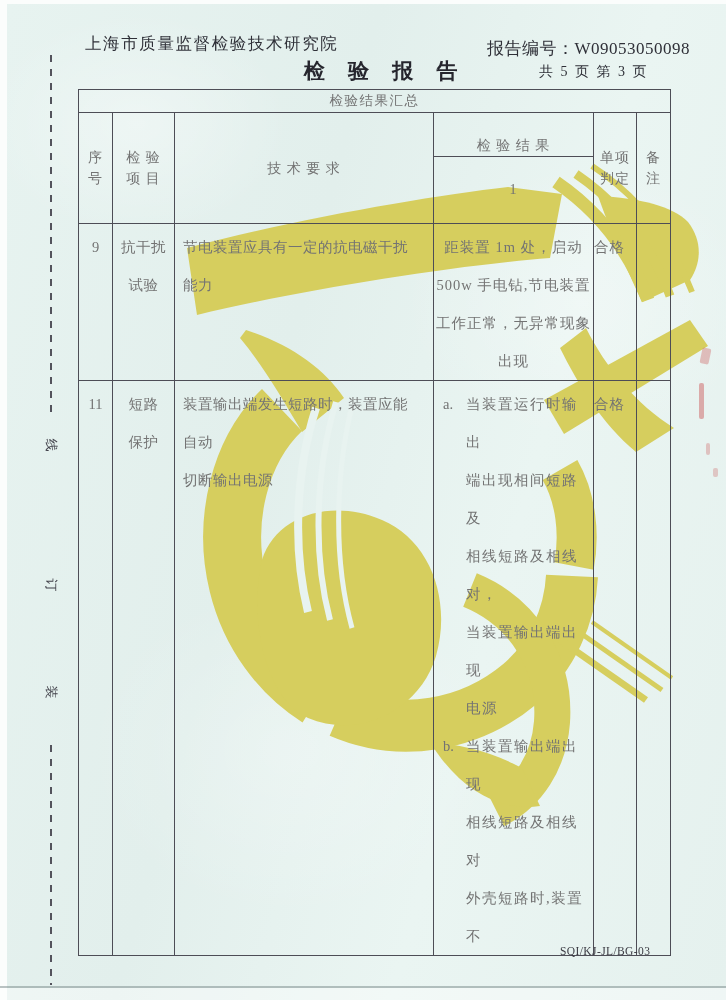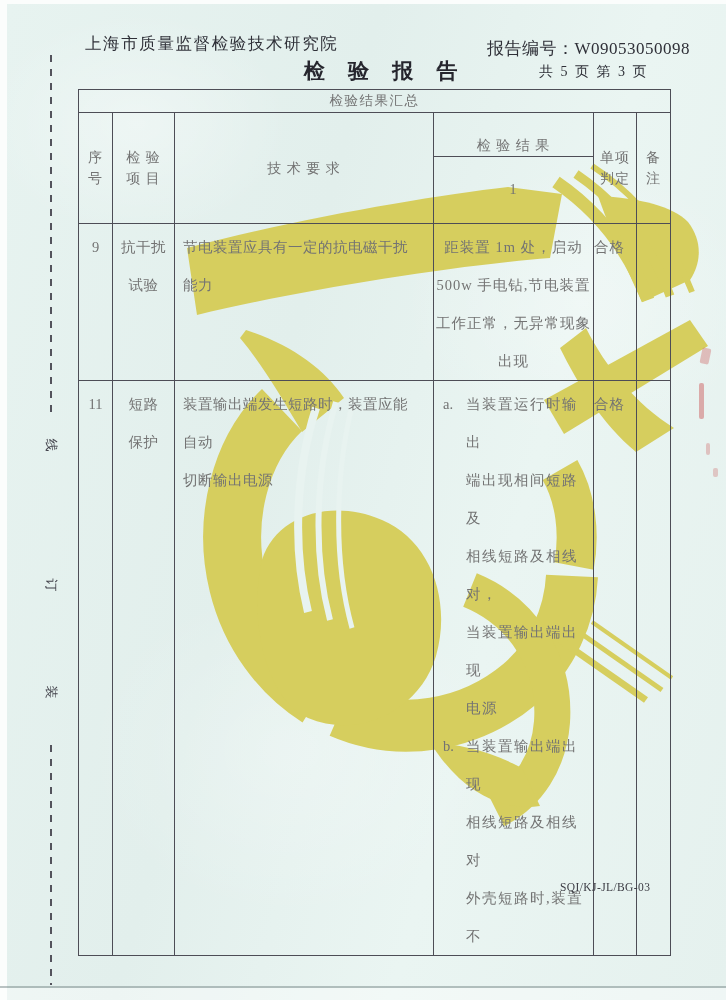--- a/index.html
+++ b/index.html
@@ -84,21 +84,21 @@
   .c-seq   { text-align:center; padding-top:4px; }
   .c-item  { text-align:center; padding-top:4px; letter-spacing:0.5px; }
   .c-req   { padding:4px 20px 0 8px; letter-spacing:0.5px; }
   .c-res   { text-align:center; padding-top:4px; letter-spacing:1px; }
   .c-judge { text-align:left; padding-top:4px; letter-spacing:1px; }
   .res-item { display:flex; text-align:left; padding-left:9px; }
   .res-item .marker { width:23px; flex:none; letter-spacing:0; }
   .res-lines { flex:1; letter-spacing:1.5px; }
 
   .footer-code {
-    position:absolute; left:560px; top:881px; z-index:3;
+    position:absolute; left:560px; top:945px; z-index:3;
     font-size:11.5px; letter-spacing:0.4px; color:#3a3a42;
   }
 
   
   .edge-left  { position:absolute; left:0; top:0; width:7px; height:100%; background:#fbfdfc; z-index:4; }
   .edge-top   { position:absolute; left:0; top:0; width:100%; height:4px; background:#fbfdfc; z-index:4; }
   .bottom-line{ position:absolute; left:0; top:986px; width:100%; height:1.5px; background:rgba(120,135,135,0.5); z-index:4; }
   .bottom-strip{ position:absolute; left:0; top:988px; width:100%; height:12px; background:rgba(255,255,255,0.4); z-index:4; }
   .stamp-mark { position:absolute; z-index:2; border-radius:2px; }
   .sm1 { left:701px; top:348px; width:9px;  height:16px; background:rgba(206,96,96,0.38); transform:rotate(12deg); }

